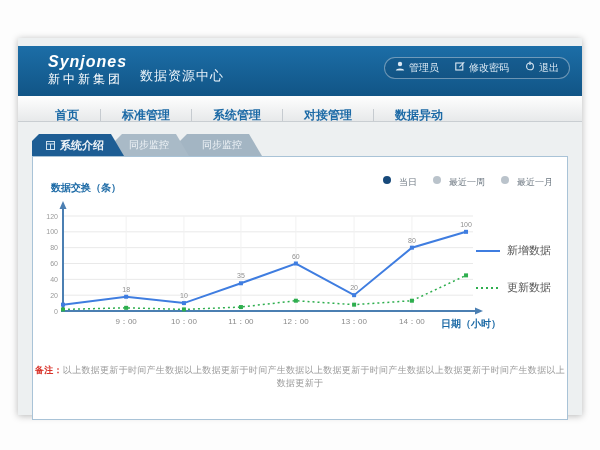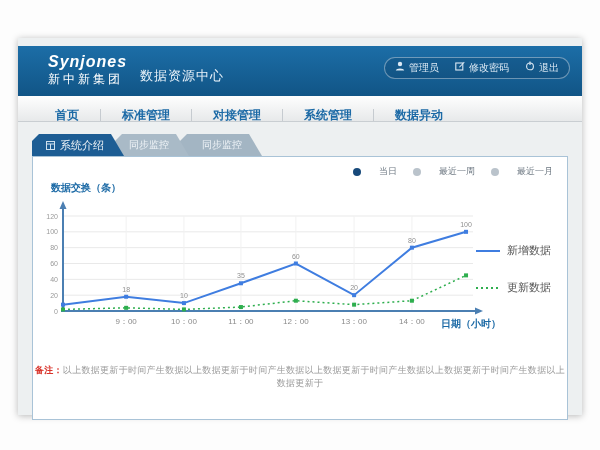--- a/index.html
+++ b/index.html
@@ -43,30 +43,30 @@
   .nav-item:last-child{border-right:none;}
   
   .content{position:relative;}
   .tabs{position:absolute;left:14px;top:12px;display:flex;height:22px;}
   .tab{
     position:relative;height:22px;display:flex;align-items:center;gap:5px;
     padding:0 20px 0 14px;color:#eef3f7;font-size:10px;cursor:pointer;
     clip-path:polygon(0 100%,0 7px,7px 0,calc(100% - 13px) 0,100% 100%);
     margin-right:-9px;
   }
-  .tab.active{background:#1d5d94;font-weight:normal;font-size:11px;z-index:3;}
+  .tab.active{background:#1d5d94;font-weight:bold;font-size:11px;z-index:3;}
   .tab.inactive1{background:#a9bac7;z-index:2;}
   .tab.inactive2{background:#a3b5c3;z-index:1;padding-left:22px;}
   
   .panel{
     position:absolute;left:14px;top:34px;width:534px;height:262px;
     background:#fff;border:1px solid #a9c3d7;
   }
   .range-filters{position:absolute;right:14px;top:8px;display:flex;gap:16px;align-items:center;}
-  .range-radio{display:flex;align-items:center;gap:18px;cursor:pointer;}
+  .range-radio{display:flex;gap:8px;cursor:pointer;margin-top:11px;}
   .radio-dot{width:8px;height:8px;border-radius:50%;background:#bac3cb;}
   .range-radio.selected .radio-dot{background:#17497a;}
   .range-radio span{font-size:9px;color:#6d7882;}
   .y-axis-label{position:absolute;left:18px;top:24px;color:#1c6aa6;font-size:10px;font-weight:bold;}
   .x-axis-label{position:absolute;left:408px;top:160px;color:#1c6aa6;font-size:10px;font-weight:bold;}
   .chart-svg{position:absolute;left:0;top:0;width:534px;height:262px;}
   .chart-legend{position:absolute;right:16px;top:86px;display:flex;flex-direction:column;gap:22px;}
   .legend-item{display:flex;align-items:center;gap:7px;}
   .legend-item span{font-size:11px;color:#555;}
   .footnote{
@@ -113,22 +113,22 @@
             </svg>
         </span>
         <span>退出</span>
       </button>
     </div>
   </div>
 
   <div class="main-nav" id="nav-items">
       <div class="nav-item">首页</div>
       <div class="nav-item">标准管理</div>
+      <div class="nav-item">系统管理</div>
       <div class="nav-item">对接管理</div>
-      <div class="nav-item">系统管理</div>
       <div class="nav-item">数据异动</div>
     </div>
 
   <div class="content">
     <div class="tabs" id="tab-bar">
         <div class="tab active">
           <svg width="9" height="9" viewBox="0 0 9 9">
             <rect x="0.5" y="0.5" width="8" height="8" fill="none" stroke="#cfe0ee"></rect>
             <line x1="0.5" y1="3" x2="8.5" y2="3" stroke="#cfe0ee"></line>
             <line x1="4.5" y1="3" x2="4.5" y2="8.5" stroke="#cfe0ee"></line>

